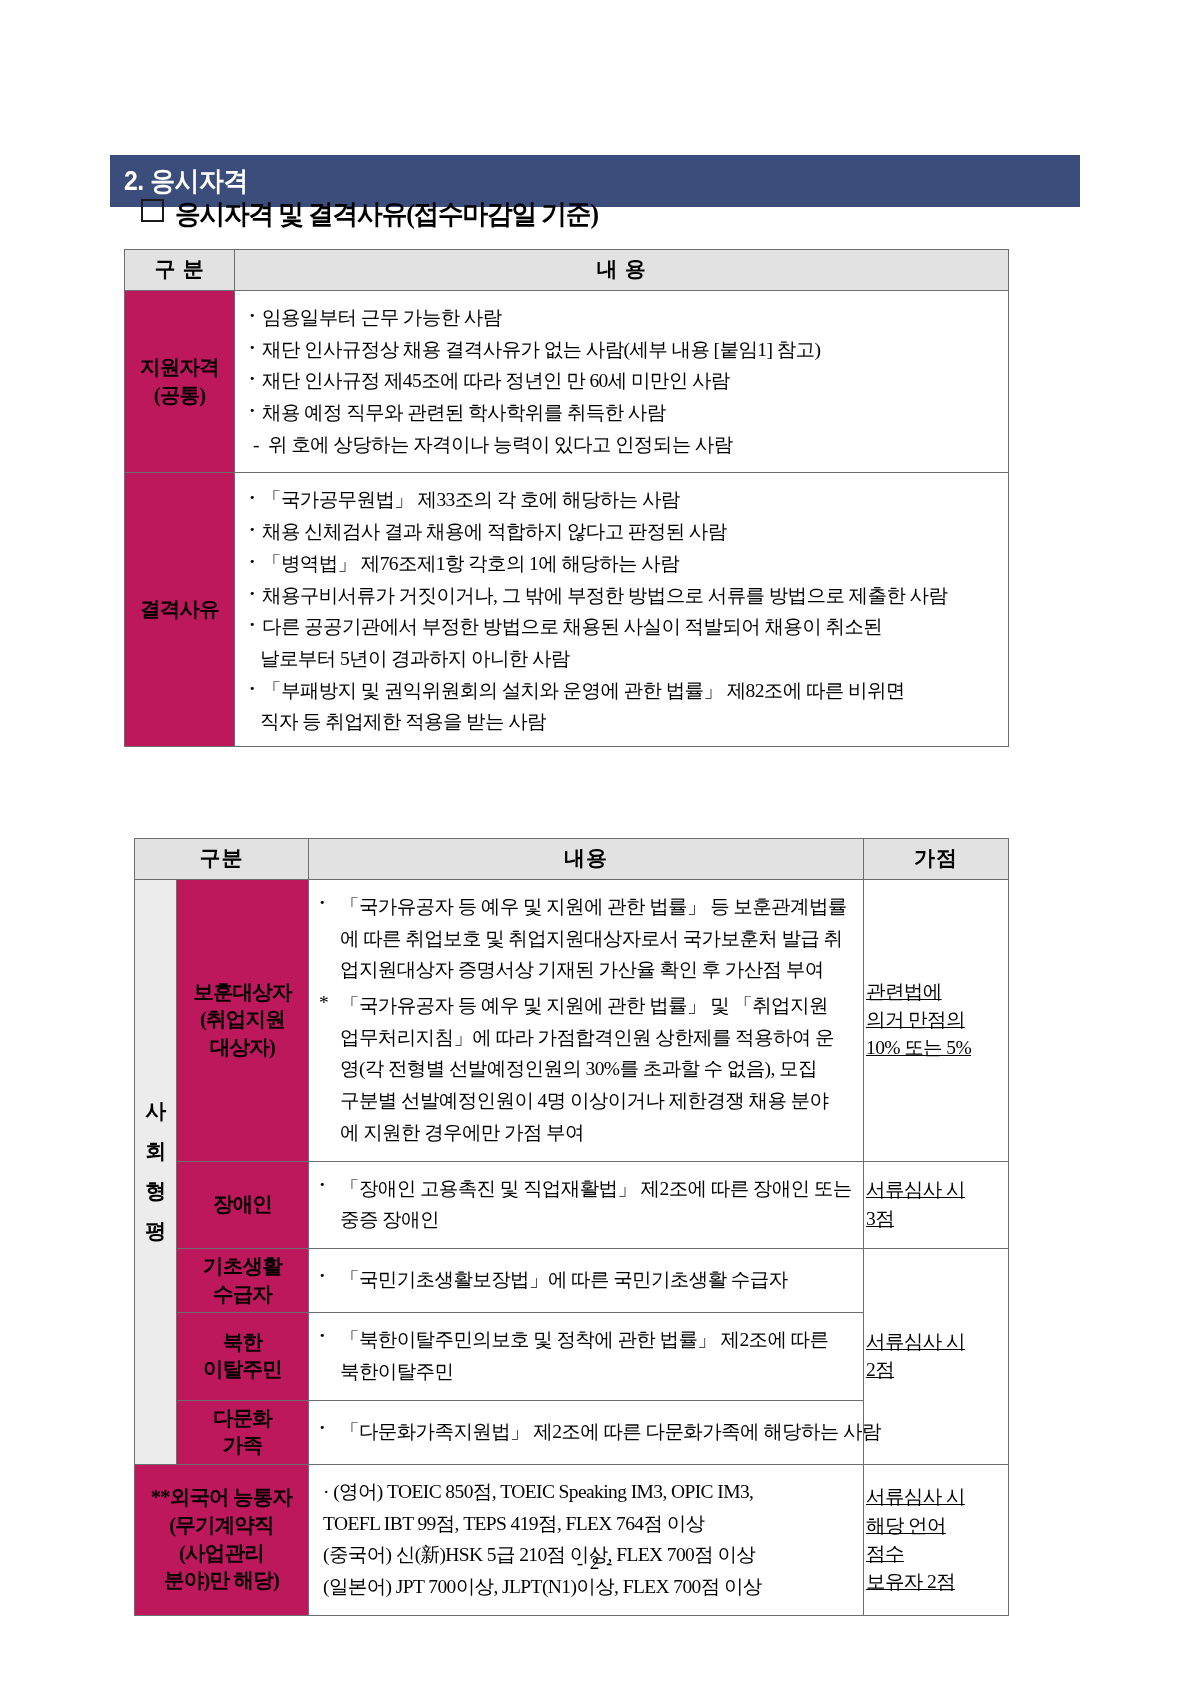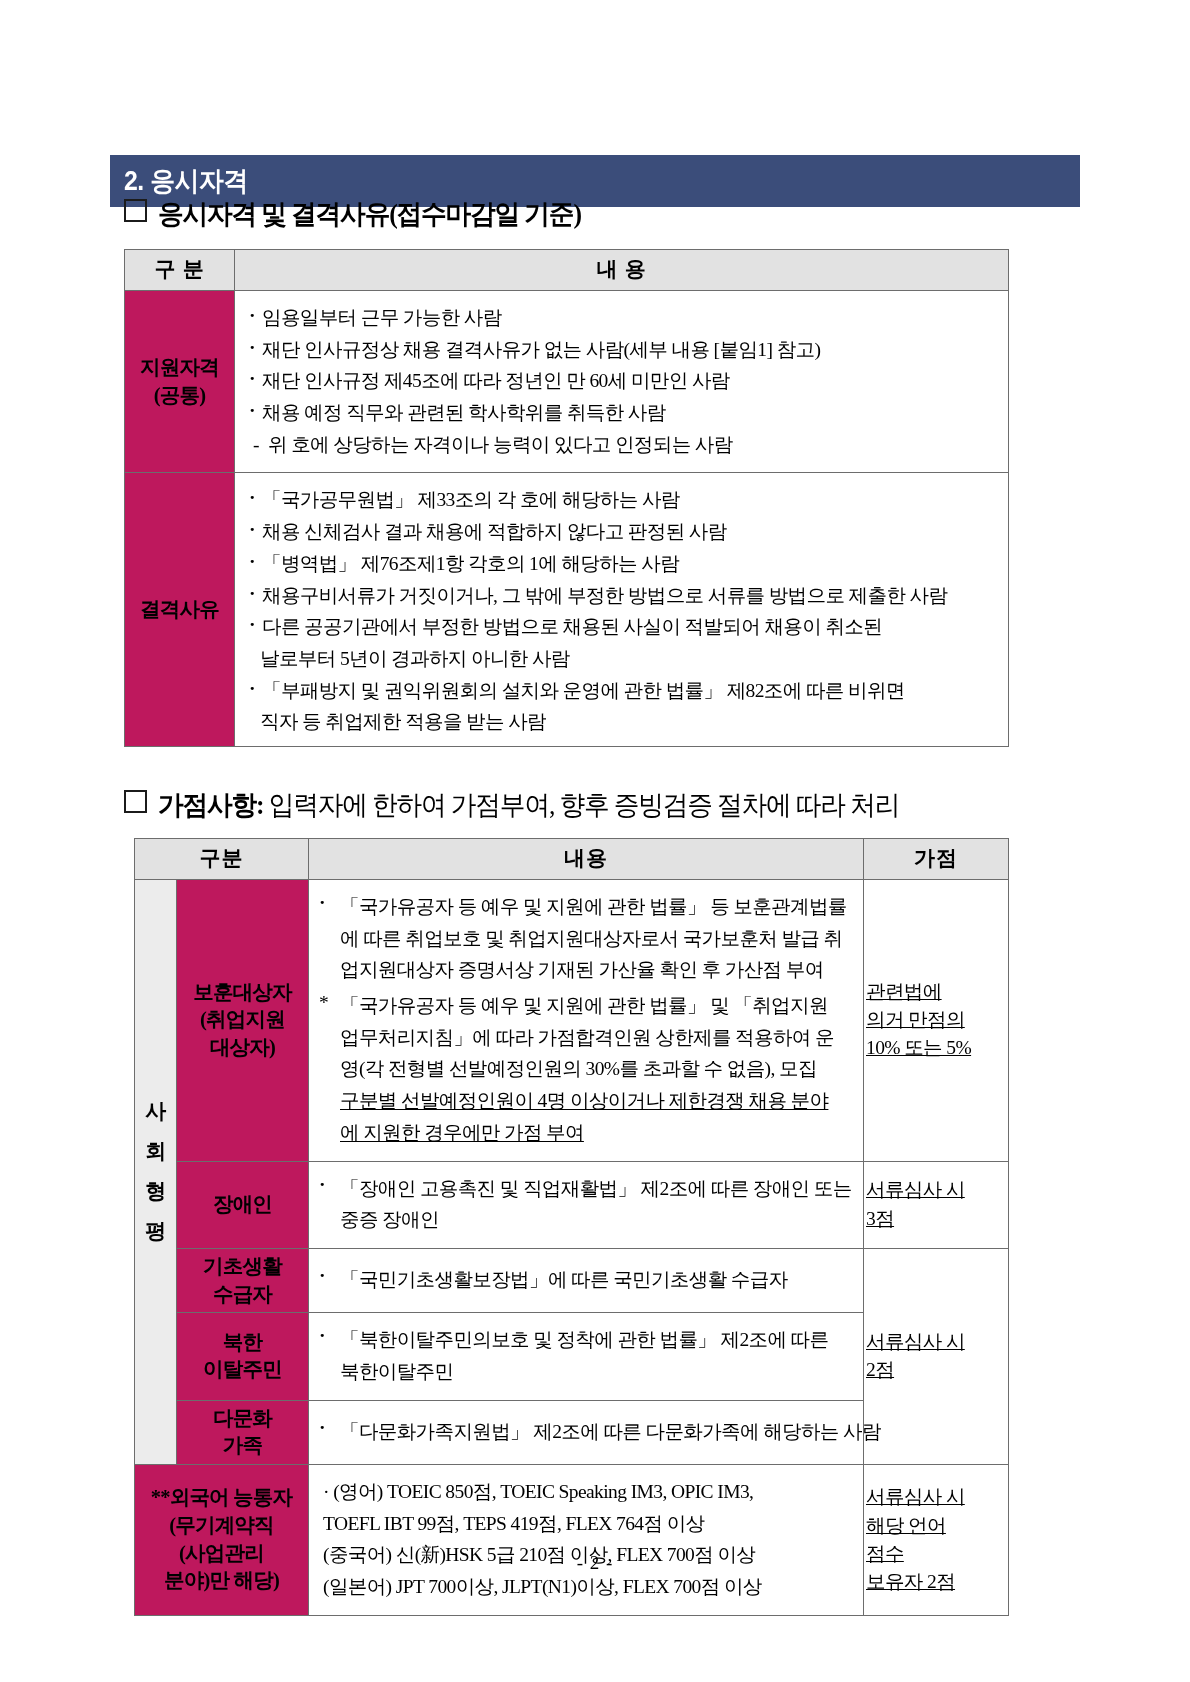--- a/index.html
+++ b/index.html
@@ -136,21 +136,21 @@
     content: "-";
     display: inline-block;
     width: 15px;
     padding-left: 4px;
   }
   .cont {
     display: block;
     padding-left: 15px;
     white-space: nowrap;
   }
-  .ul { text-decoration: underline; text-underline-offset: 2px; }
+  .ul { text-underline-offset: 2px; }
 
   
   .mk-row {
     display: flex;
     align-items: flex-start;
   }
   .mk {
     flex: 0 0 auto;
     width: 17px;
     text-align: left;
@@ -184,21 +184,21 @@
 </style>
 </head>
 <body>
 
 <div class="page">
 
   <div class="section-banner" style="top:131px;margin-top:24px;">
     <div class="banner-text">2. 응시자격</div>
   </div>
 
-  <div class="box-heading" style="top:196px; left:124px;">
+  <div class="box-heading" style="top:196px; left:141px;">
     <span class="sq"></span>
     <span class="htext">응시자격 및 결격사유(접수마감일 기준)</span>
   </div>
 
   <table class="doc" style="top:249px; left:124px; width:884px;padding-left:12px;">
     <colgroup>
         <col style="width:110px">
         <col style="width:774px">
       </colgroup>
     <tbody>
@@ -231,27 +231,20 @@
           <span class="ln bull">다른 공공기관에서 부정한 방법으로 채용된 사실이 적발되어 채용이 취소된</span>
           <span class="cont">날로부터 5년이 경과하지 아니한 사람</span>
           <span class="ln bull">「부패방지 및 권익위원회의 설치와 운영에 관한 법률」 제82조에 따른 비위면</span>
           <span class="cont">직자 등 취업제한 적용을 받는 사람</span>
         </td>
       </tr>
     </tbody>
   </table>
 
 
-  <div class="box-heading" style="top:787px; left:124px;">
-    <span class="sq"></span>
-    <span class="htext">
-      <span>가점사항:</span>
-      <span class="norm">입력자에 한하여 가점부여, 향후 증빙검증 절차에 따라 처리</span>
-    </span>
-  </div>
 
   <table class="doc" style="top:838px; left:134px; width:874px;">
     <colgroup>
       <col style="width:42px">
       <col style="width:132px">
       <col style="width:555px">
       <col style="width:145px">
     </colgroup>
     <tbody>
       <tr>

